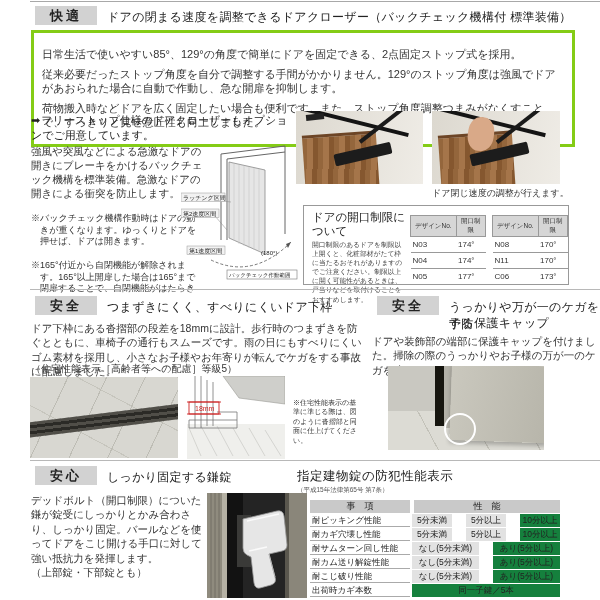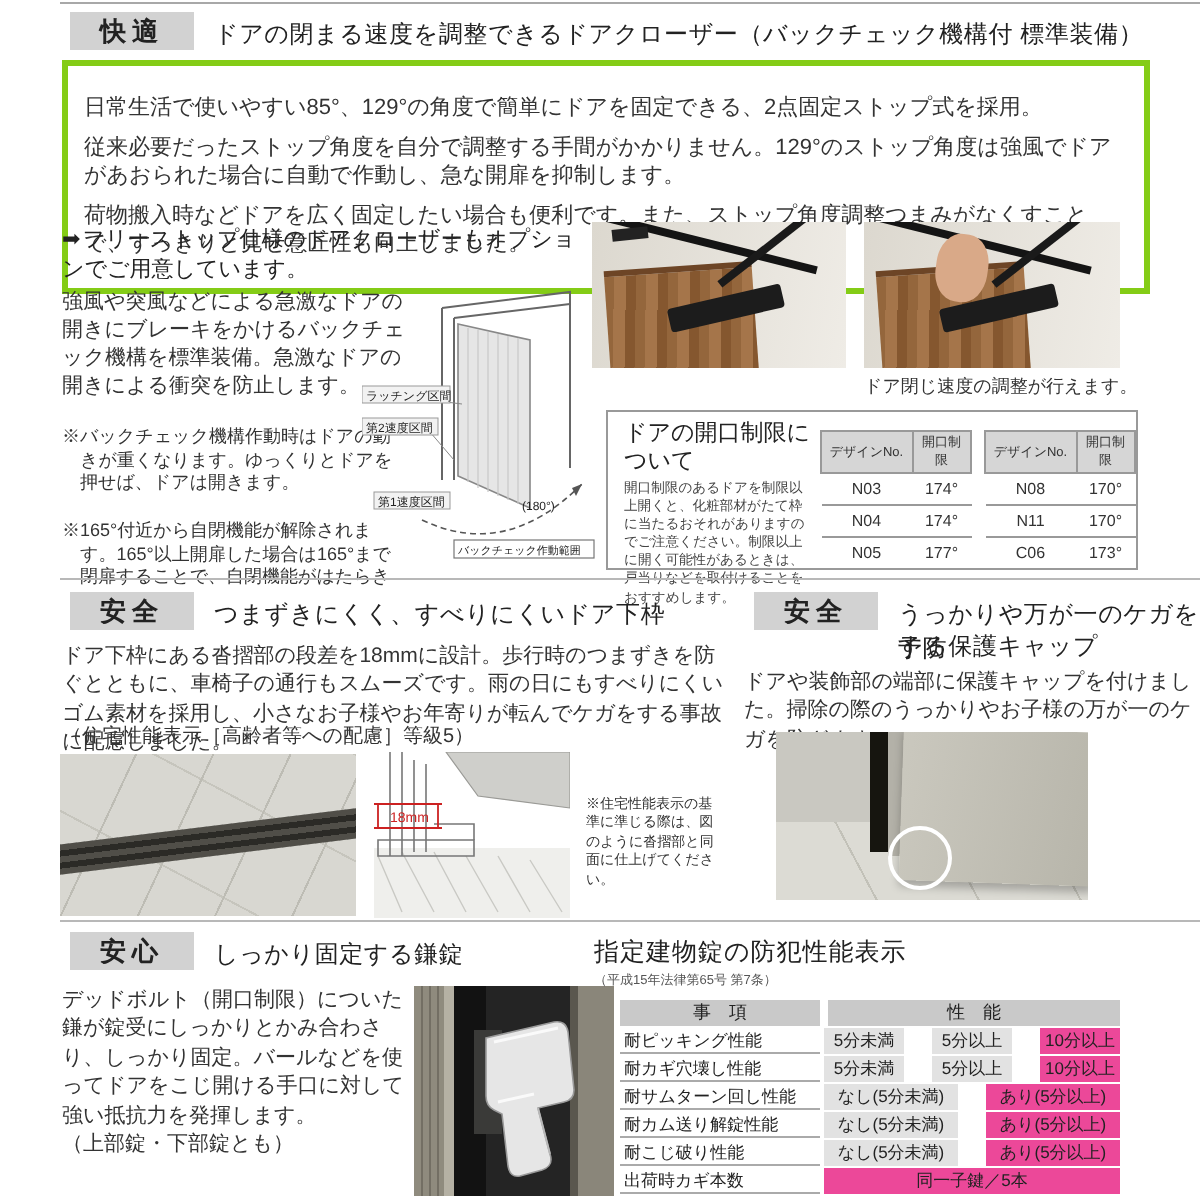--- a/index.html
+++ b/index.html
@@ -35,21 +35,21 @@
   .photo .hand{position:absolute;left:28%;top:8%;width:20%;height:46%;background:#d9a988;
       border-radius:45%;transform:rotate(8deg)}
   .photo-caption{position:absolute;font-size:9px;color:#333}
 
   .limit-box{position:absolute;left:303px;top:205px;width:266px;height:80px;border:1px solid #999;box-sizing:border-box}
   .limit-title{position:absolute;left:8px;top:4px;width:104px;font-size:11.5px;line-height:1.25;color:#222}
   .limit-body{position:absolute;left:8px;top:34px;width:96px;font-size:6.8px;line-height:1.34;color:#444}
   .limit-tables{position:absolute;left:106px;top:9px;display:flex;gap:6px}
   .ltab{border-collapse:collapse}
   .ltab th{background:#d6d6d6;border:1px solid #999;font-size:6.5px;font-weight:normal;padding:1px 2px;color:#333}
-  .ltab td{border-bottom:1px solid #999;font-size:8px;text-align:center;padding:3px 2px;color:#333}
+  .ltab td{border-bottom:1px solid #999;font-size:8px;text-align:left;padding:3px 2px;color:#333}
   .ltab .c1{width:48px}.ltab .c2{width:27px}
 
   
   .body-text{position:absolute;font-size:10.5px;line-height:1.38;color:#333}
   .sill-photo{position:absolute;left:30px;top:377px;width:148px;height:81px;background:#d8d7d1;overflow:hidden}
   .sill-photo .tiles{position:absolute;inset:0;
       background:repeating-linear-gradient(115deg,transparent 0 34px,#bdbcb4 34px 35px),
                  repeating-linear-gradient(28deg,transparent 0 46px,#c6c5bd 46px 47px)}
   .sill-photo .sill{position:absolute;left:-6%;top:44%;width:115%;height:15px;transform:rotate(-7deg);
       background:repeating-linear-gradient(180deg,#504e48 0 3px,#2b2a26 3px 6px)}
@@ -76,21 +76,21 @@
   .perf-title{font-size:12.5px;color:#222;margin:0;letter-spacing:.5px}
   .perf-sub{font-size:6.5px;color:#555;margin:1px 0 5px}
   .ptab{margin-left:13px;width:250px}
   .prow,.phead{display:flex;height:13px;margin-bottom:1px}
   .phead .h1{width:100px;background:#c9c9c9;font-size:9px;line-height:13px;text-align:center;color:#222}
   .phead .h2{flex:1;margin-left:4px;background:#c9c9c9;font-size:9px;line-height:13px;text-align:center;color:#222}
   .plabel{width:100px;font-size:8.5px;line-height:12px;border-bottom:1px solid #aaa;color:#222;
       padding-left:2px;box-sizing:border-box;white-space:nowrap}
   .pcells{flex:1;display:flex;gap:14px;margin-left:2px}
   .pcell{flex:1;background:#e2e2e2;font-size:8.5px;line-height:13px;text-align:center;color:#222;white-space:nowrap}
-  .pcell.hl{background:#ec4899}
+  .pcell.hl{background:#15803d}
 </style>
 </head>
 <body>
 
 <div class="page">
   <div class="topline"></div>
 
   <div class="badge" style="left:35px;top:6px">快適</div>
   <div class="sec-title" style="left:107px;top:9px">ドアの閉まる速度を調整できるドアクローザー（バックチェック機構付 標準装備）</div>
 

